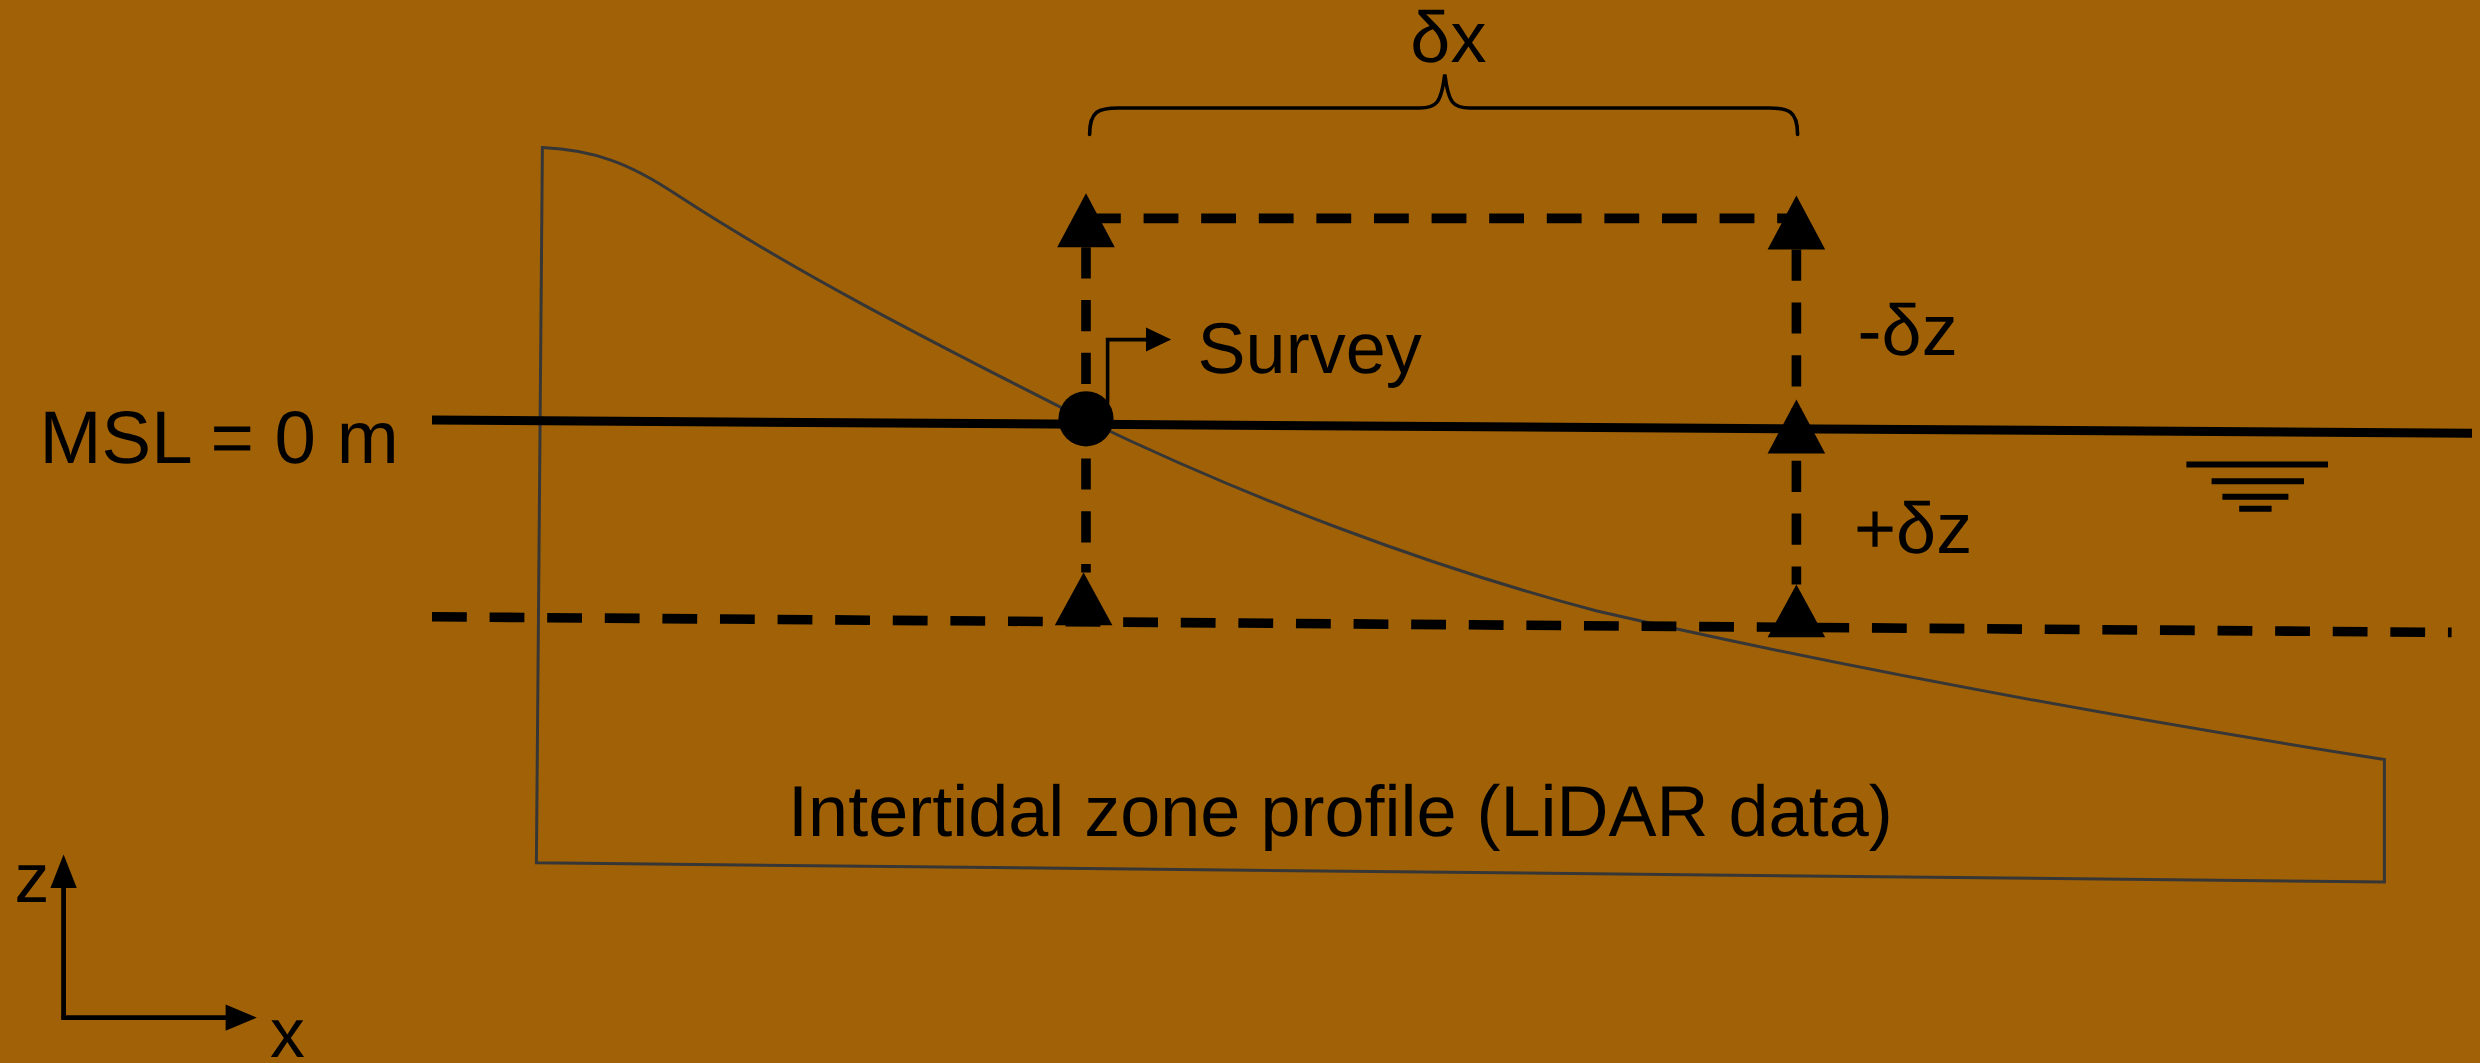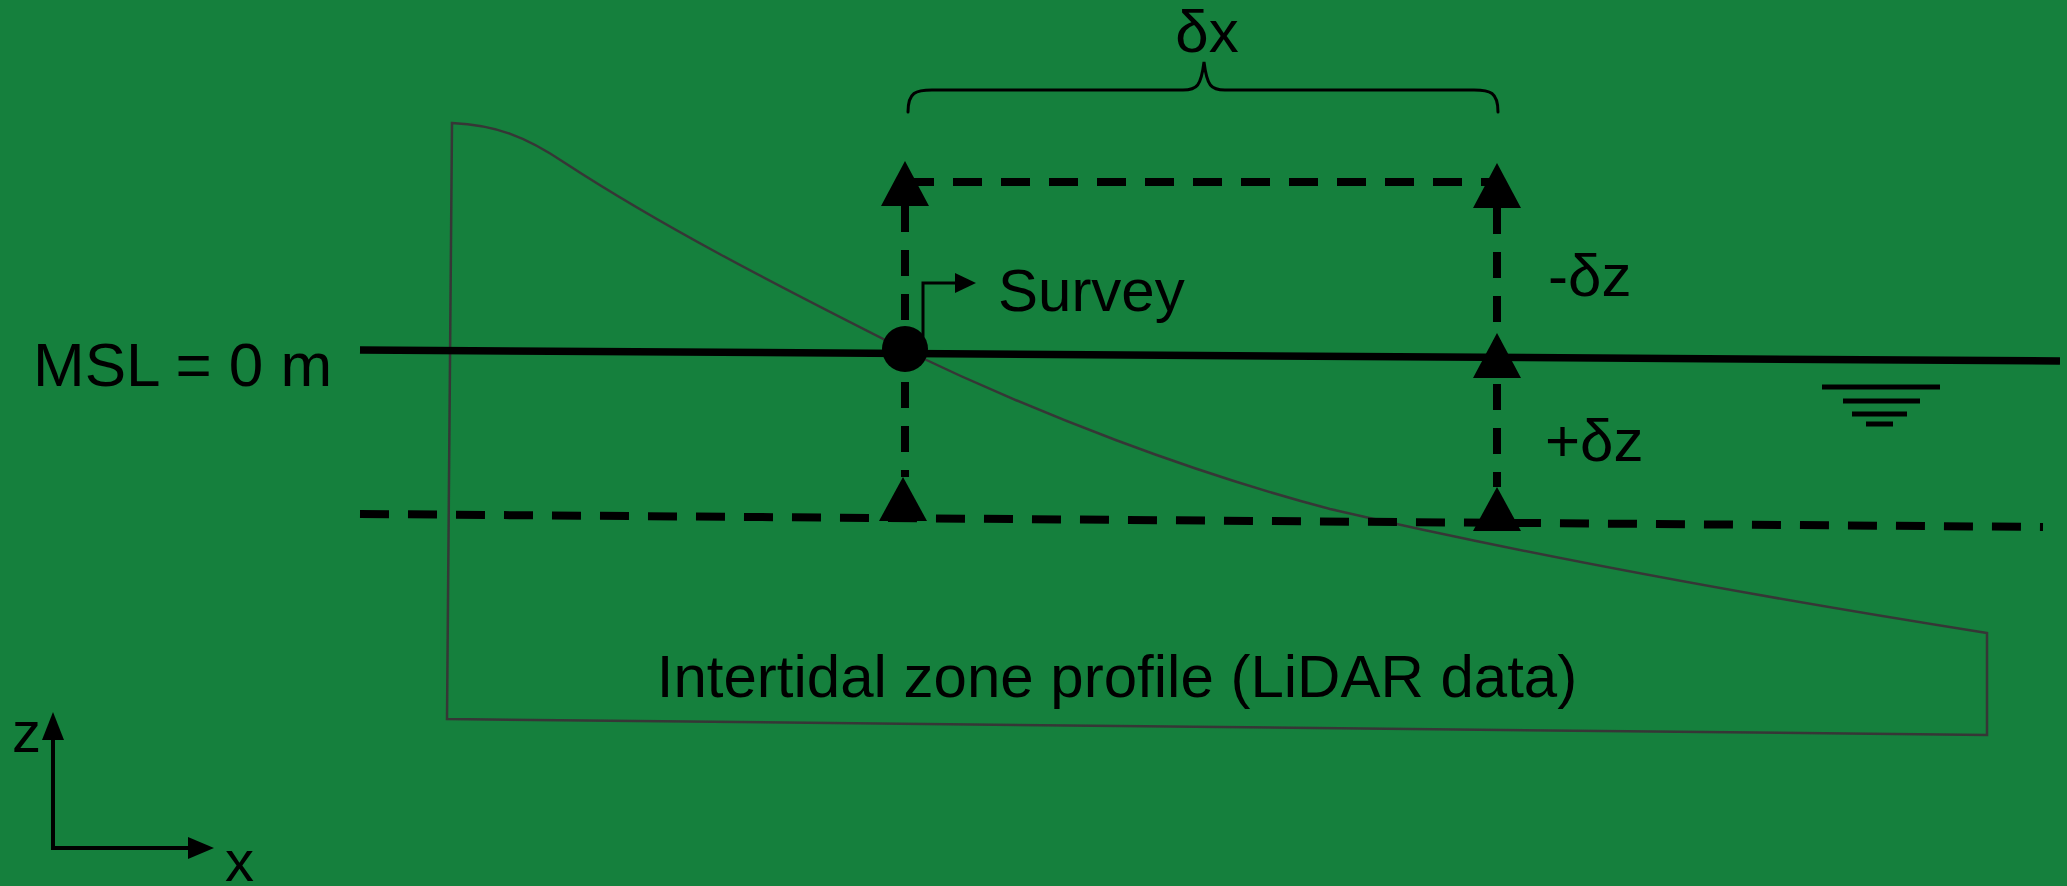--- a/index.html
+++ b/index.html
@@ -1,20 +1,20 @@
 <!DOCTYPE html>
 <html><head>
 <meta charset="utf-8">
 <style>
   html, body { margin: 0; padding: 0; background: #ffffff; }
   .stage {
     position: relative;
     width: 2067px;
     height: 886px;
-    background: #15803d;
+    background: #a16207;
     font-family: "Liberation Sans", sans-serif;
     overflow: hidden;
   }
   svg { display: block; }
   .ink-stroke      { stroke: #000000; fill: none; }
   .profile-stroke  { stroke: #363636; fill: none; stroke-width: 2.5px; }
   .ink-fill        { fill: #000000; stroke: none; }
   .thick           { stroke-width: 7.5px; }
   .dash-h          { stroke-width: 8px; stroke-dasharray: 29 19; }
   .dash-v          { stroke-width: 8px; stroke-dasharray: 26 18; }

